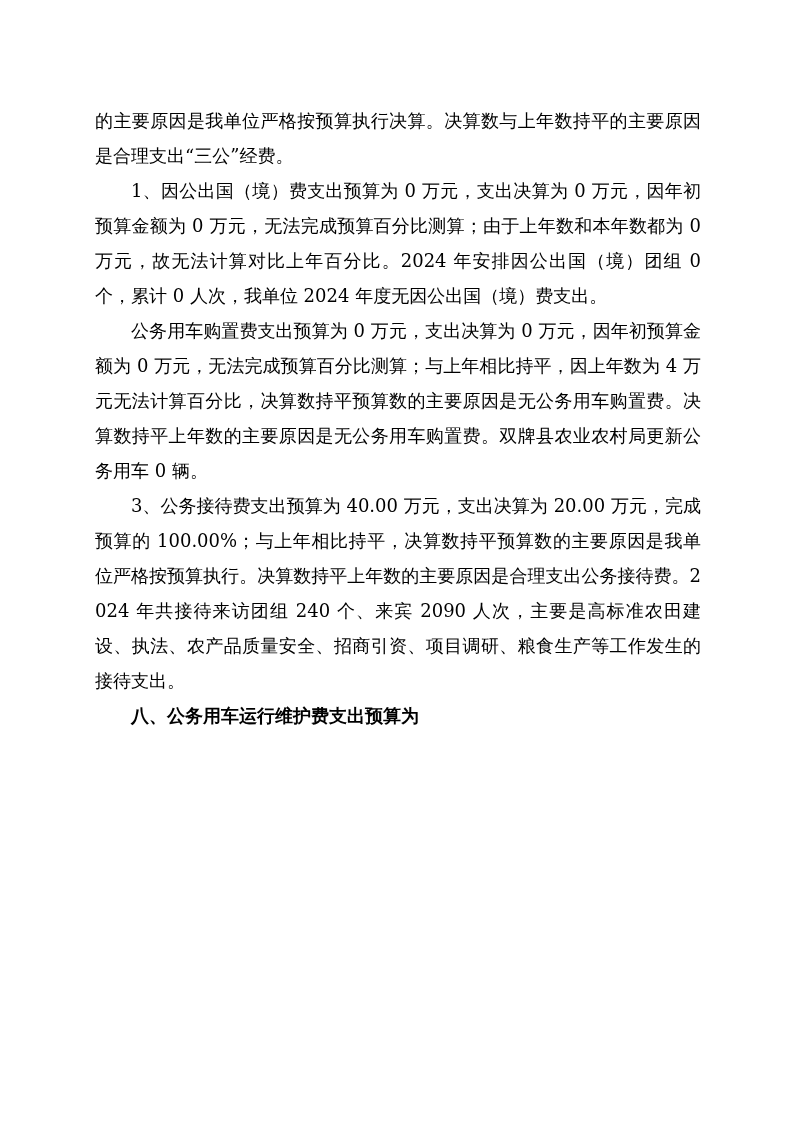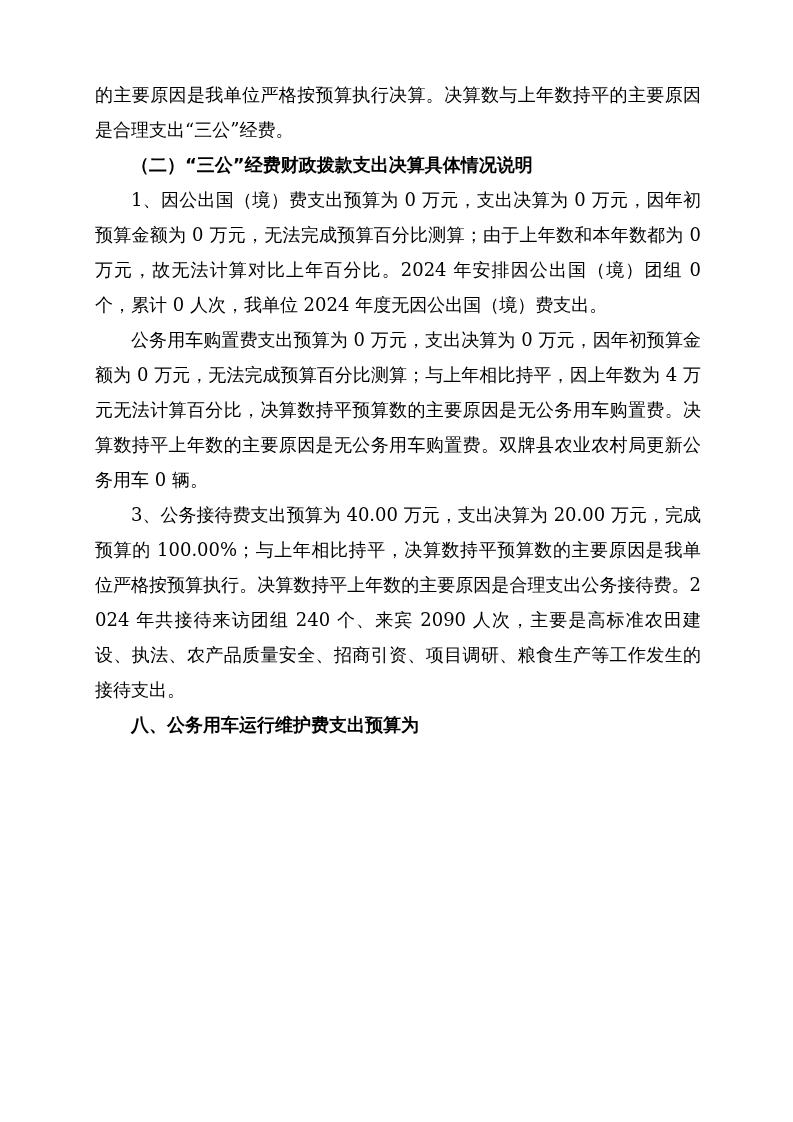--- a/index.html
+++ b/index.html
@@ -7,21 +7,21 @@
     padding: 0;
     background: #ffffff;
   }
   .page {
     position: relative;
     width: 793px;
     height: 1122px;
     margin: 0 auto;
     background: #ffffff;
     box-sizing: border-box;
-    padding: 77px 92px 40px 95px;
+    padding: 103px 92px 40px 95px;
     font-family: "DejaVu Serif", "Liberation Serif", serif;
     font-size: 18px;
     color: #000000;
     overflow: hidden;
   }
   .para {
     margin: 0;
     line-height: 35px;
     text-align: justify;
     word-break: break-all;
@@ -33,21 +33,20 @@
     font-weight: bold;
     font-family: "DejaVu Sans", "Liberation Sans", sans-serif;
   }
 </style>
 </head>
 <body>
 
 <div class="page">
   <p class="para">的主要原因是我单位严格按预算执行决算。决算数与上年数持平的主要原因是合理支出“三公”经费。</p>
 
-  <p class="para indent heading">（二）“三公”经费财政拨款支出决算具体情况说明</p>
 
   <p class="para indent">1、因公出国（境）费支出预算为 0 万元，支出决算为 0 万元，因年初预算金额为 0 万元，无法完成预算百分比测算；由于上年数和本年数都为 0 万元，故无法计算对比上年百分比。2024 年安排因公出国（境）团组 0 个，累计 0 人次，我单位 2024 年度无因公出国（境）费支出。</p>
 
 
   <p class="para indent">公务用车购置费支出预算为 0 万元，支出决算为 0 万元，因年初预算金额为 0 万元，无法完成预算百分比测算；与上年相比持平，因上年数为 4 万元无法计算百分比，决算数持平预算数的主要原因是无公务用车购置费。决算数持平上年数的主要原因是无公务用车购置费。双牌县农业农村局更新公务用车 0 辆。</p>
 
 
   <p class="para indent">3、公务接待费支出预算为 40.00 万元，支出决算为 20.00 万元，完成预算的 100.00%；与上年相比持平，决算数持平预算数的主要原因是我单位严格按预算执行。决算数持平上年数的主要原因是合理支出公务接待费。2024 年共接待来访团组 240 个、来宾 2090 人次，主要是高标准农田建设、执法、农产品质量安全、招商引资、项目调研、粮食生产等工作发生的接待支出。</p>
 
   <p class="para indent heading">八、公务用车运行维护费支出预算为</p>

